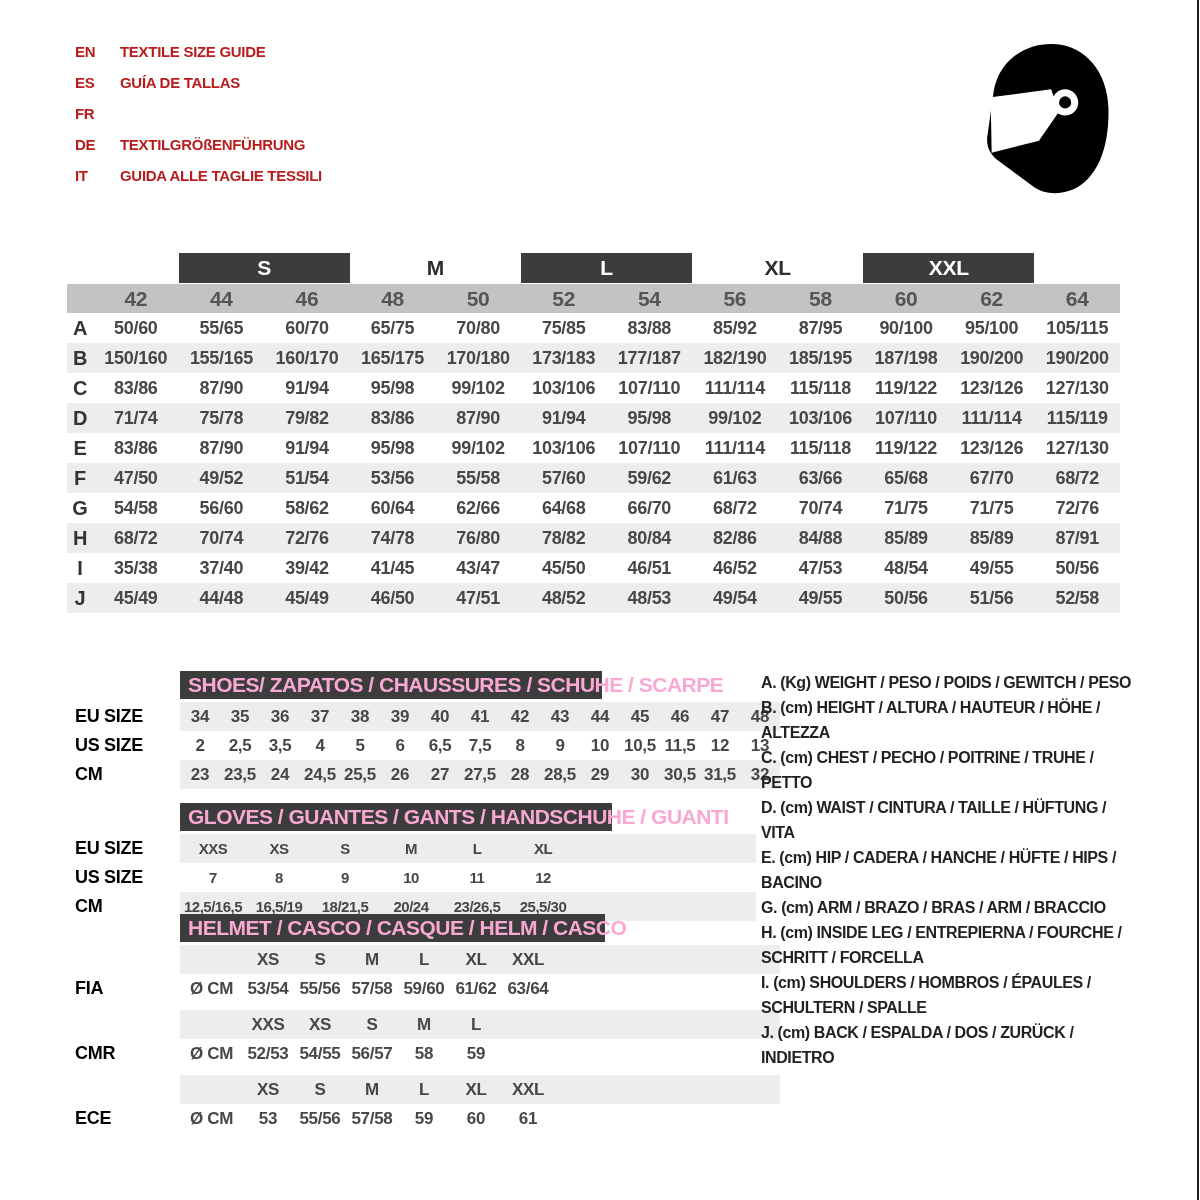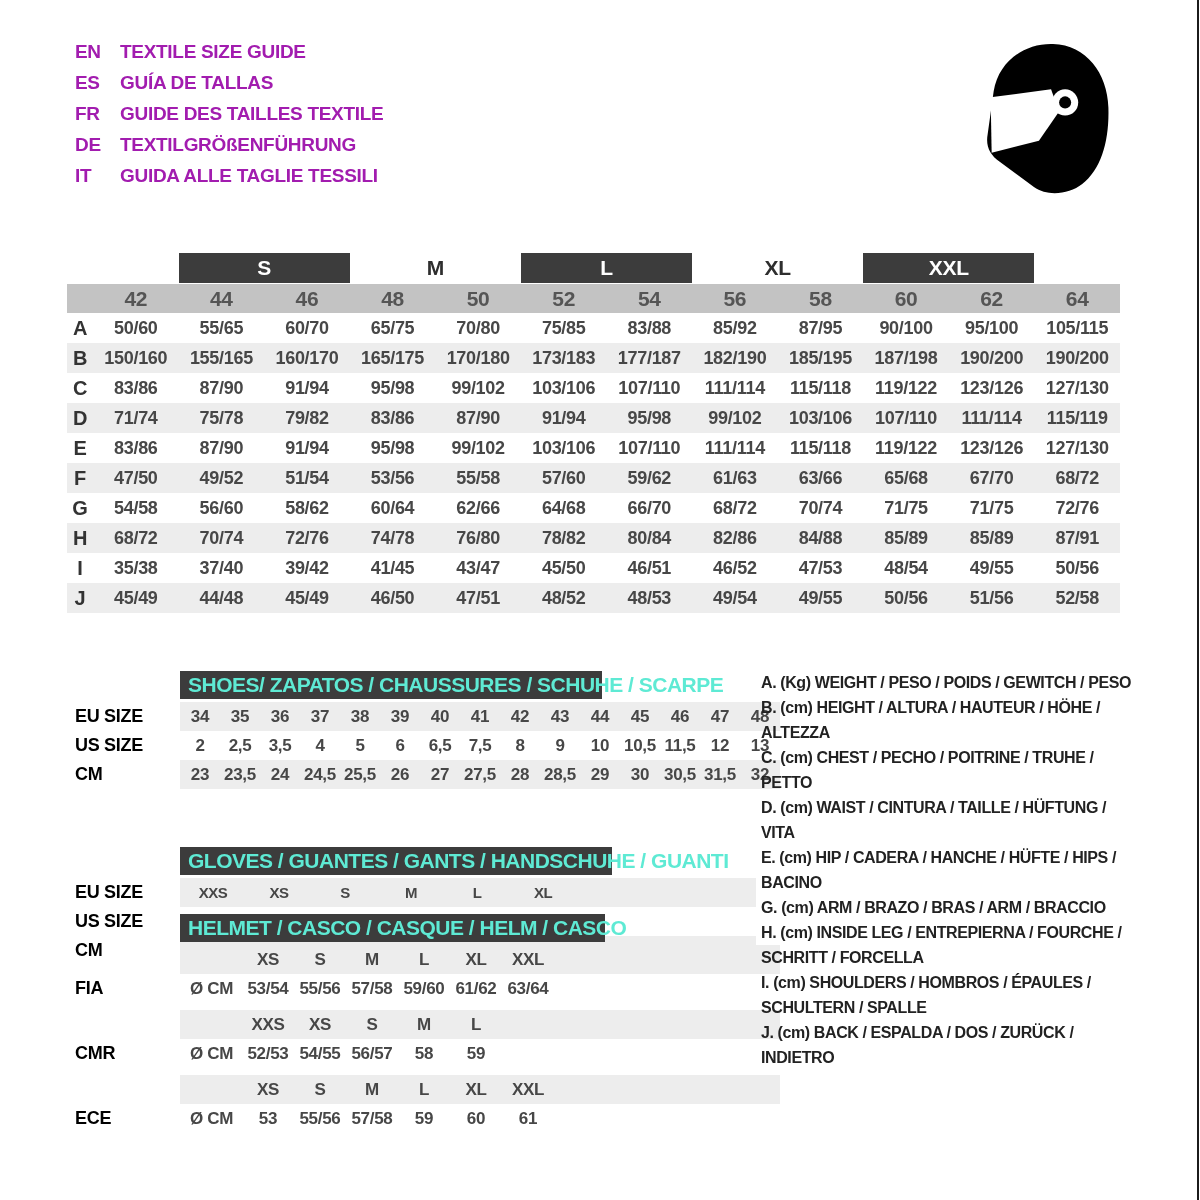--- a/index.html
+++ b/index.html
@@ -3,39 +3,39 @@
 <meta charset="utf-8">
 <style>
   html,body{margin:0;padding:0;background:#fff;}
   .sheet{
     position:relative;width:1200px;height:1200px;background:#ffffff;overflow:hidden;
     font-family:"Liberation Sans",sans-serif;font-weight:bold;color:#3c3c3c;
     letter-spacing:-0.3px;
   }
   
   .langs{position:absolute;left:75px;top:36px;}
-  .lang-row{display:flex;line-height:31px;font-size:19px;color:#a21caf;}
+  .lang-row{display:flex;line-height:31px;font-size:15px;color:#b91c1c;}
   .lang-code{width:45px;}
   
   .helmet-icon{position:absolute;left:980px;top:40px;width:132px;height:156px;}
   
   .main-table{position:absolute;left:67px;top:253px;width:1053px;}
   .grid13{display:grid;grid-template-columns:26px repeat(12,1fr);}
   .group-row{height:30px;}
   .grp{display:flex;align-items:center;justify-content:center;font-size:21px;color:#2e2e2e;}
   .grp.boxed{background:#3c3c3c;color:#ffffff;}
   .band-row{height:29px;background:#c3c3c3;margin-top:1px;}
   .band-cell{display:flex;align-items:center;justify-content:center;font-size:21px;color:#555;}
   .m-row{height:30px;}
   .m-row.stripe{background:#ededed;}
   .m-row .cell{display:flex;align-items:center;justify-content:center;font-size:18px;color:#474747;white-space:nowrap;}
   .m-row .row-label{font-size:20px;color:#333;}
   
   .sub{position:absolute;left:75px;width:720px;}
-  .sub-bar{margin-left:105px;height:28px;background:#3c3c3c;color:#5eead4;display:flex;
+  .sub-bar{margin-left:105px;height:28px;background:#3c3c3c;color:#f9a8d4;display:flex;
            align-items:center;padding-left:8px;font-size:21px;letter-spacing:-0.5px;
            box-sizing:border-box;margin-bottom:3px;white-space:nowrap;}
   .sub-row{display:flex;height:29px;align-items:stretch;}
   .rlabel{width:105px;display:flex;align-items:center;font-size:18px;color:#000000;}
   .rcontent{display:flex;align-items:stretch;}
   .rcontent.stripe{background:#ededed;}
   .scell{display:flex;align-items:center;justify-content:center;font-size:17px;color:#474747;white-space:nowrap;}
   .shoes-cell{width:40px;}
   .glove-cell{width:66px;font-size:15px;letter-spacing:-0.5px;}
   .hel-unit{width:62px;justify-content:flex-start;padding-left:10px;box-sizing:border-box;}
@@ -60,21 +60,20 @@
       <div class="lang-row">
         <div class="lang-code">EN</div>
         <div class="lang-title">TEXTILE SIZE GUIDE</div>
       </div>
       <div class="lang-row">
         <div class="lang-code">ES</div>
         <div class="lang-title">GUÍA DE TALLAS</div>
       </div>
       <div class="lang-row">
         <div class="lang-code">FR</div>
-        <div class="lang-title">GUIDE DES TAILLES TEXTILE</div>
       </div>
       <div class="lang-row">
         <div class="lang-code">DE</div>
         <div class="lang-title">TEXTILGRÖßENFÜHRUNG</div>
       </div>
       <div class="lang-row">
         <div class="lang-code">IT</div>
         <div class="lang-title">GUIDA ALLE TAGLIE TESSILI</div>
       </div>
     </div>
@@ -325,21 +324,21 @@
             <div class="scell shoes-cell">30</div>
             <div class="scell shoes-cell">30,5</div>
             <div class="scell shoes-cell">31,5</div>
             <div class="scell shoes-cell">32</div>
           </div>
         </div>
       </div>
   </div>
 
   <div class="sub" style="top:803px;">
-    <div class="sub-bar" style="width:432px;margin-top:44px;">GLOVES / GUANTES / GANTS / HANDSCHUHE / GUANTI</div>
+    <div class="sub-bar" style="width:432px;">GLOVES / GUANTES / GANTS / HANDSCHUHE / GUANTI</div>
     <div id="glovesRows">
         <div class="sub-row">
           <div class="rlabel">EU SIZE</div>
           <div class="rcontent w-gloves stripe">
             <div class="scell glove-cell">XXS</div>
             <div class="scell glove-cell">XS</div>
             <div class="scell glove-cell">S</div>
             <div class="scell glove-cell">M</div>
             <div class="scell glove-cell">L</div>
             <div class="scell glove-cell">XL</div>

